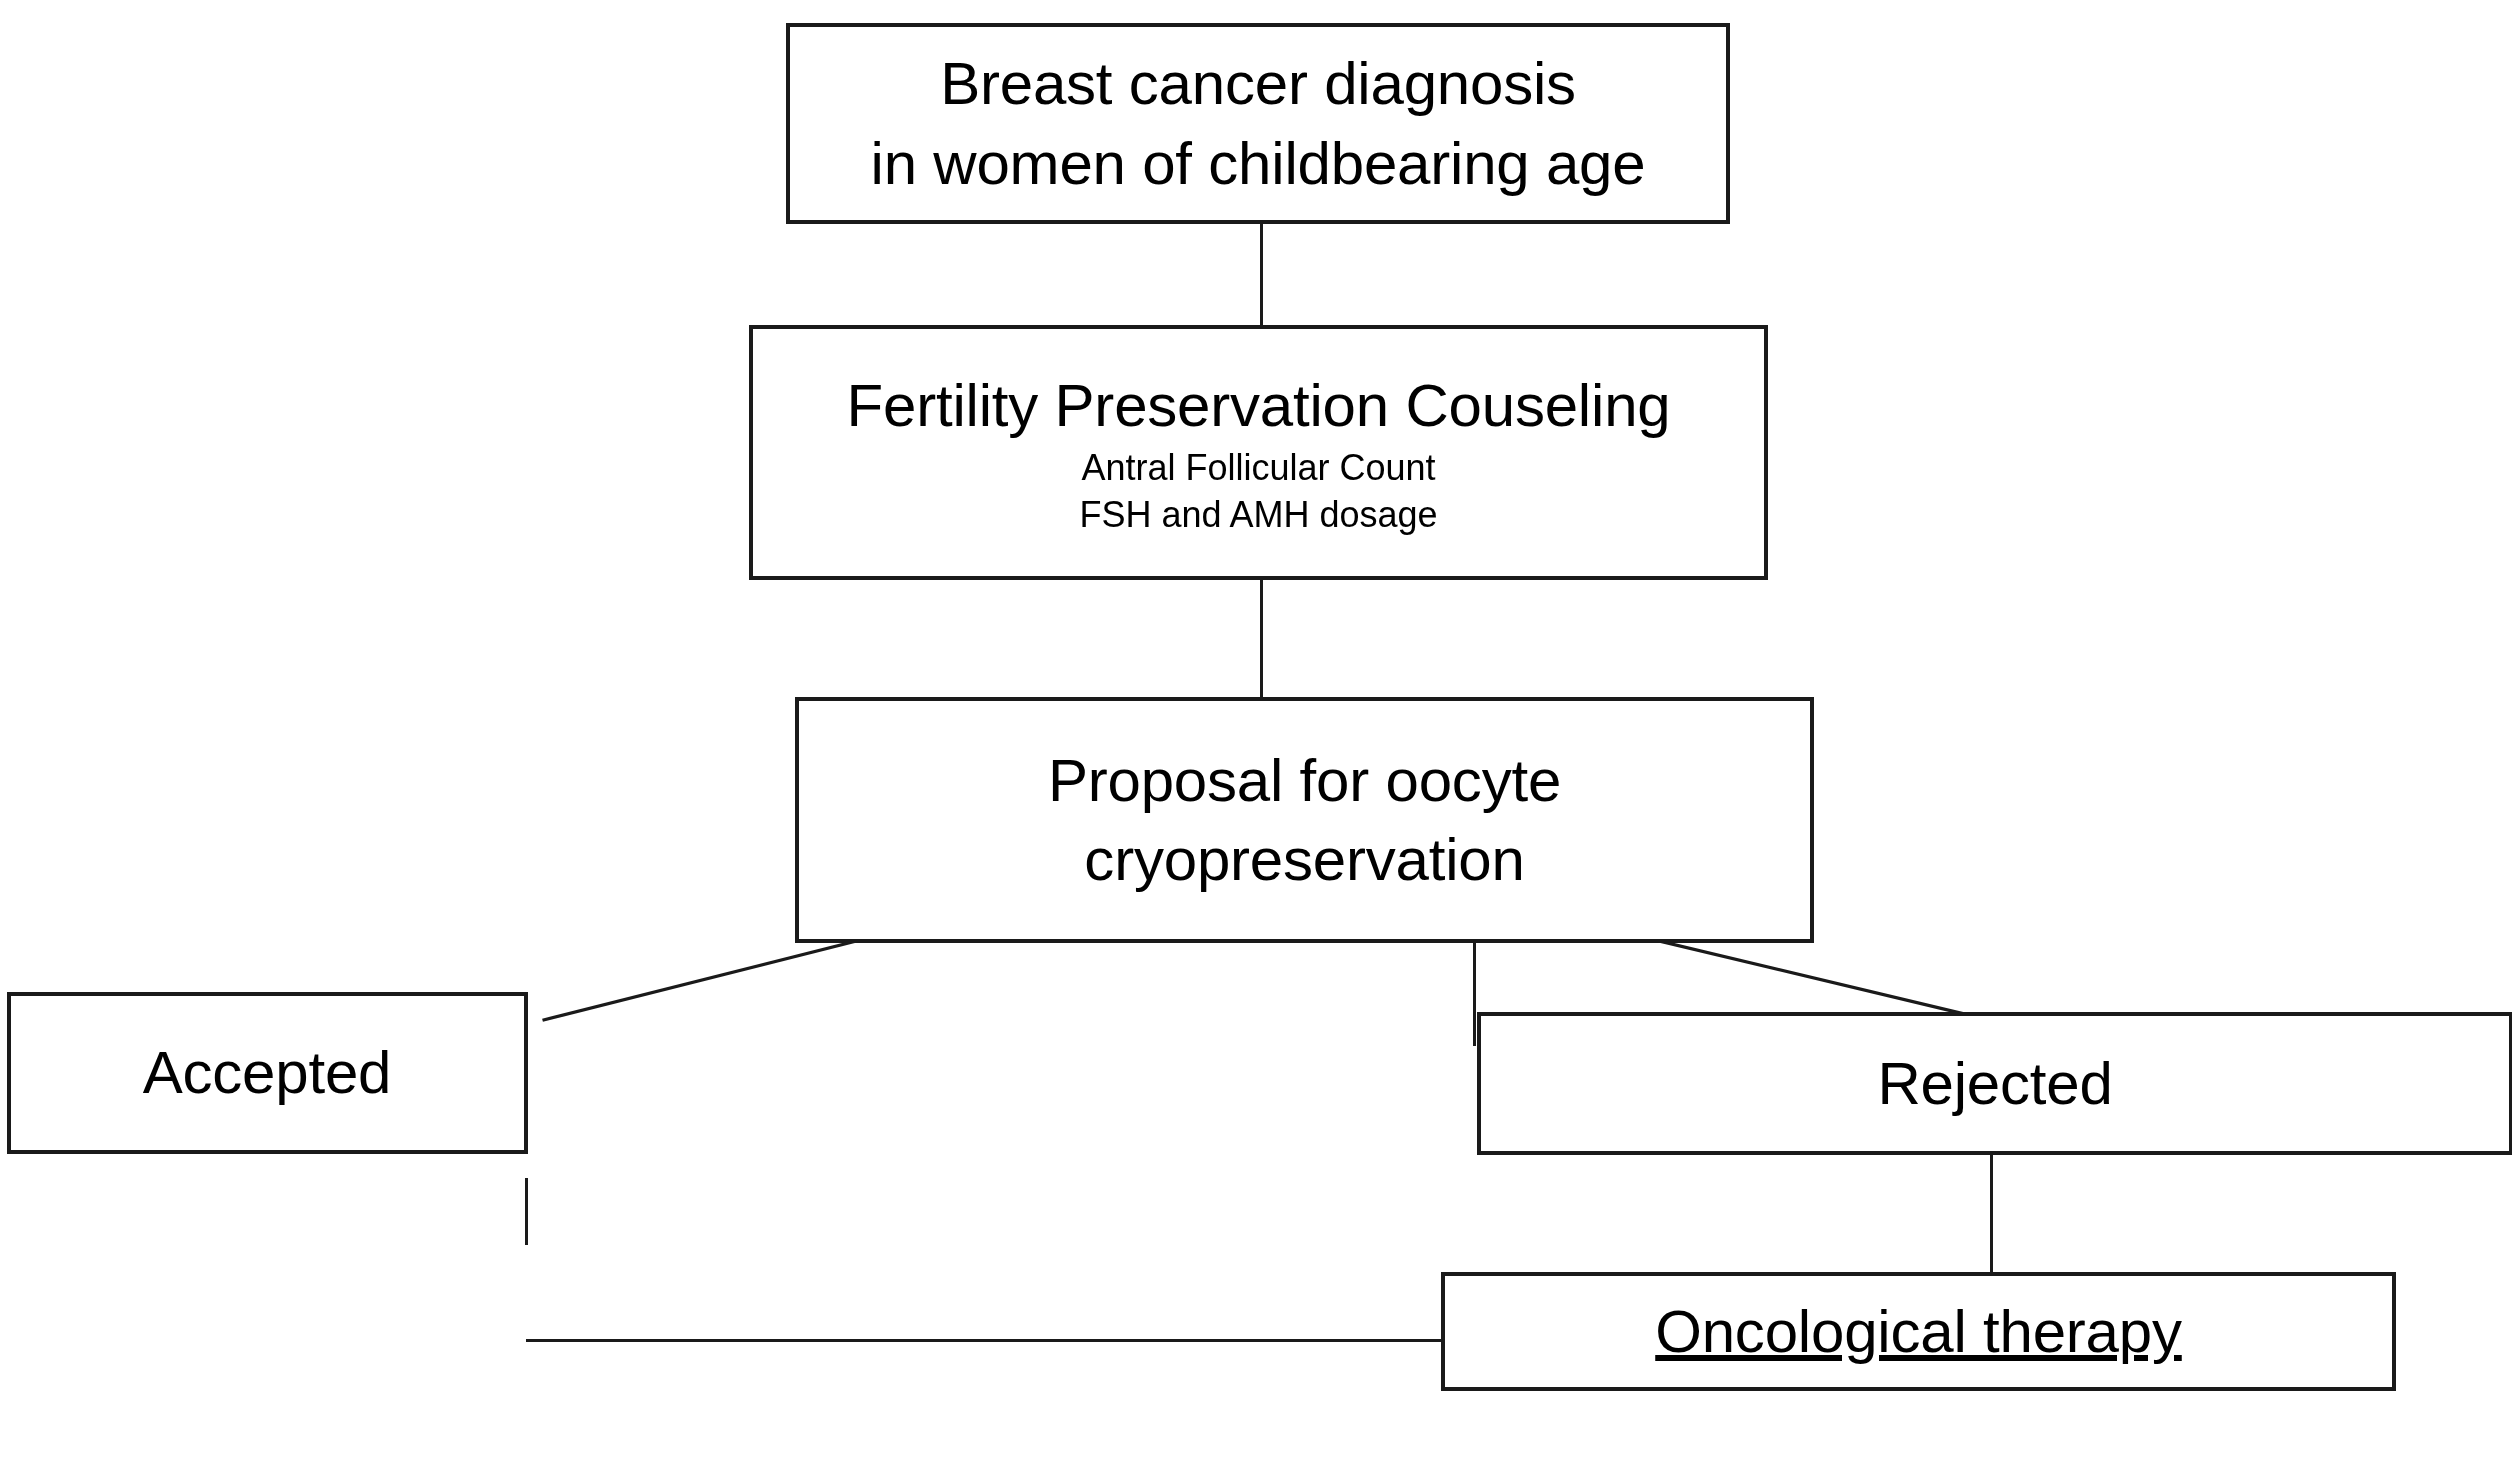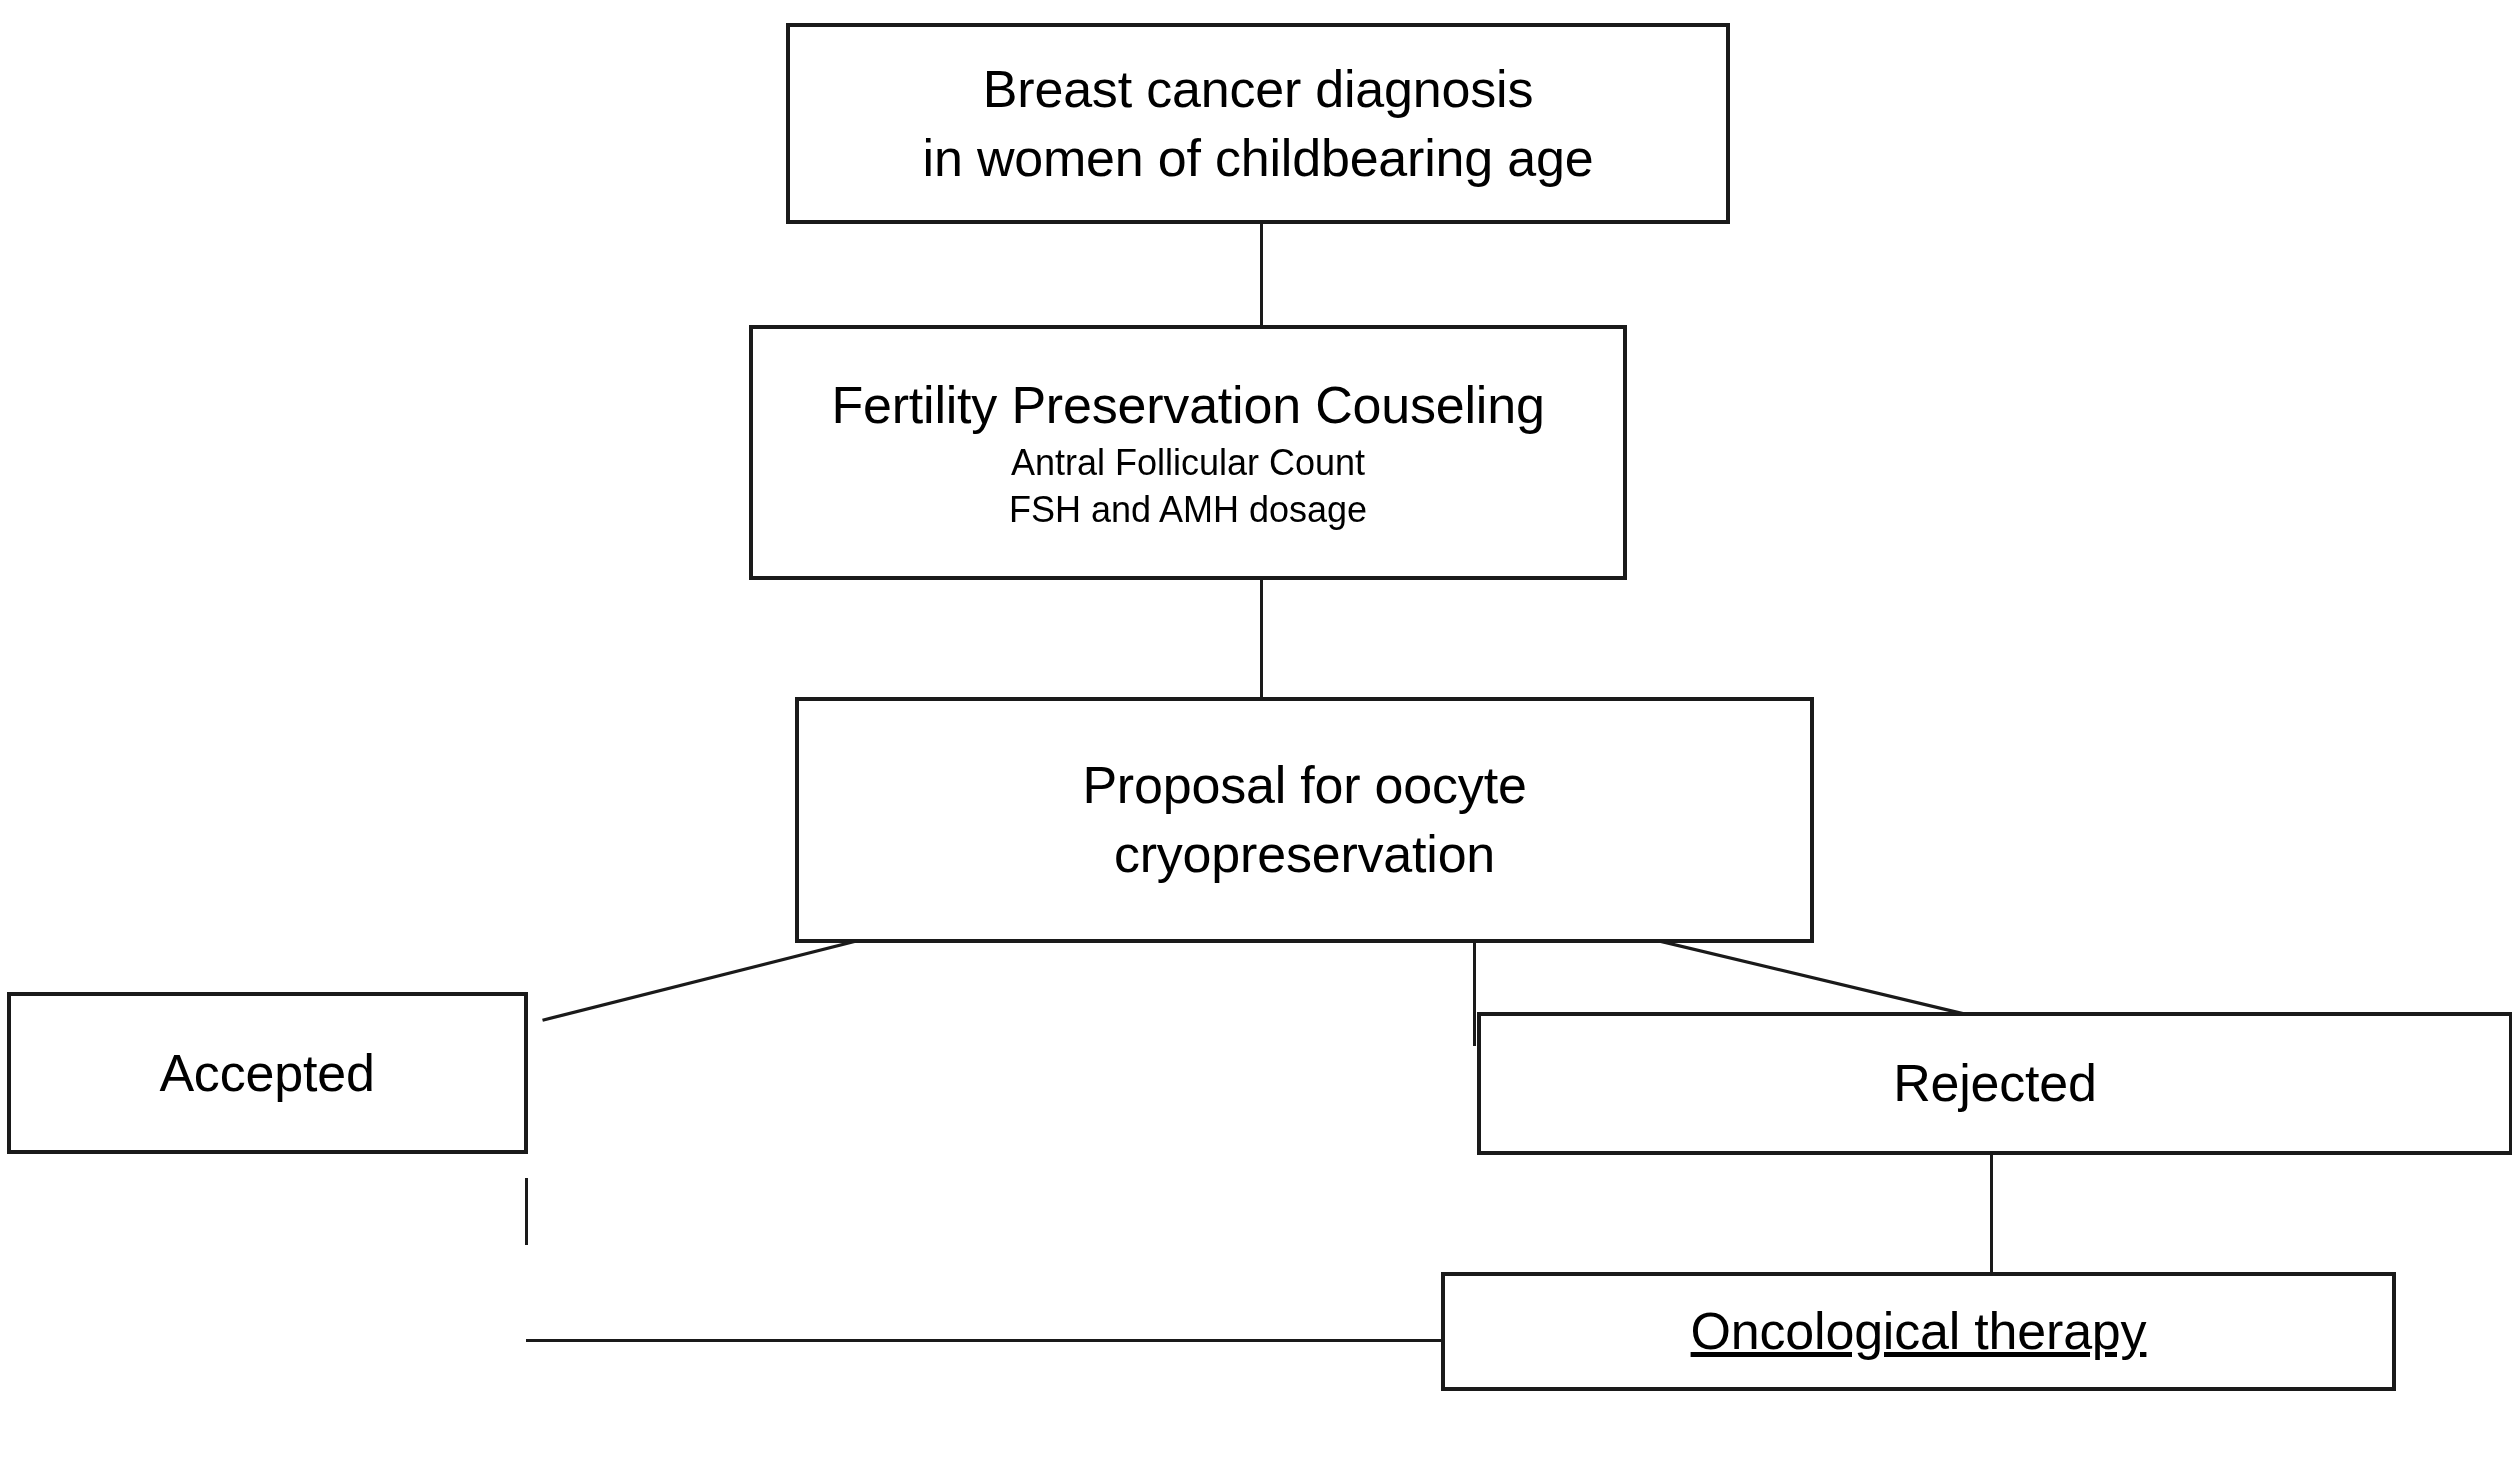--- a/index.html
+++ b/index.html
@@ -22,33 +22,33 @@
     border: 4.1px solid #1a1a1a;
     display: flex;
     flex-direction: column;
     align-items: center;
     justify-content: center;
     text-align: center;
     color: #000000;
     z-index: 3;
   }
   .line-main {
-    font-size: 52px;
+    font-size: 60px;
     line-height: 1.32;
     white-space: nowrap;
     letter-spacing: -0.2px;
   }
   .line-sub {
     font-size: 36px;
     line-height: 1.30;
     white-space: nowrap;
   }
   
   #node-diagnosis      { left: 786px;  top: 23px;   width: 944px; height: 201px; }
-  #node-counseling     { left: 749px;  top: 325px;  width: 878px; height: 255px; }
+  #node-counseling     { left: 749px;  top: 325px;  width: 1019px; height: 255px; }
   #node-proposal       { left: 751px;  top: 697px;  width: 1019px; height: 246px; margin-left: 44px; }
   #node-accepted       { left: 6.5px;    top: 992px; width: 521px;  height: 162px; }
   #node-rejected       { left: 1477px; top: 1012px; width: 1036px; height: 143px; }
   #node-ovarian        { left: 6.5px;    top: 1241px; width: 521px;  height: 226px; }
   #node-oncological    { left: 1441px; top: 1272px; width: 955px; height: 119px; text-decoration: underline; }
 
   
   .conn {
     position: absolute;
     background: #1a1a1a;

